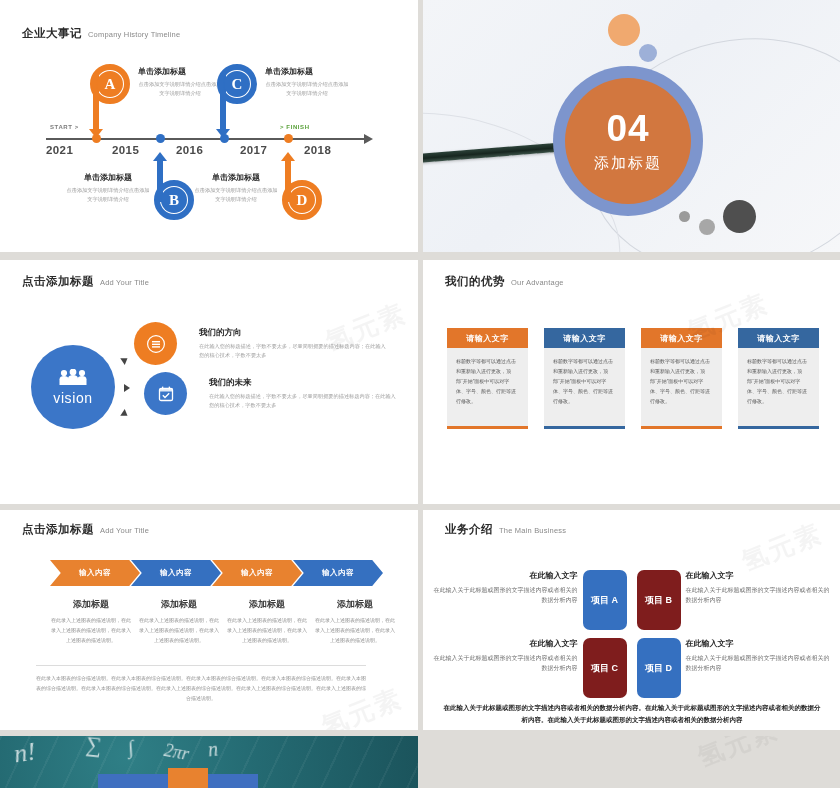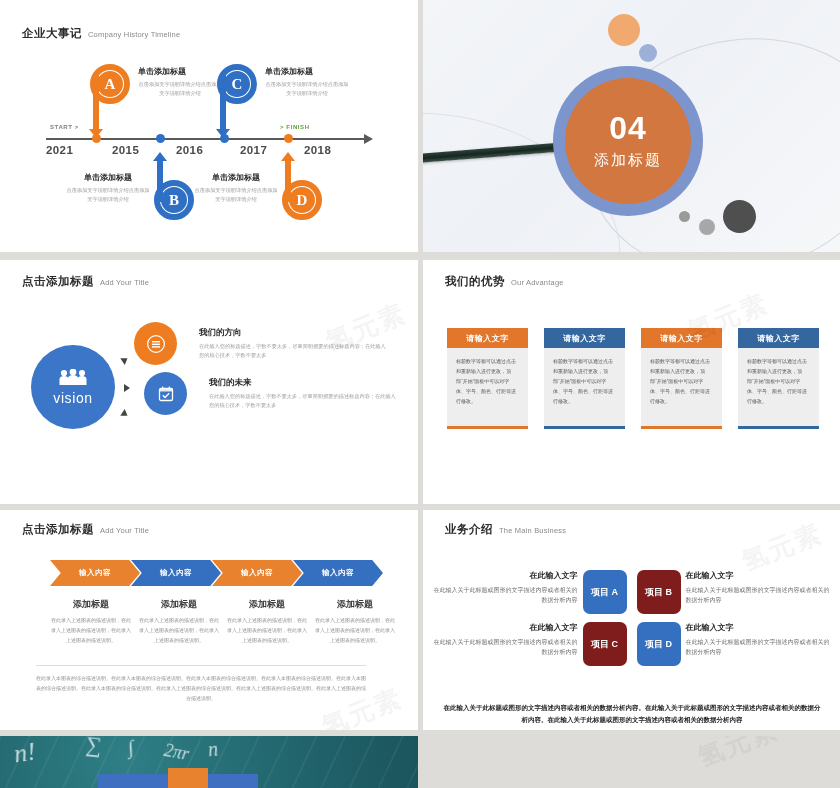--- a/index.html
+++ b/index.html
@@ -75,21 +75,21 @@
     border:1px solid #d3d7de;border-radius:50%;transform:rotate(-12deg);}
   #s2 .swoosh2{position:absolute;left:-120px;top:120px;width:320px;height:200px;
     border:1px solid #dde0e6;border-radius:50%;transform:rotate(18deg);}
   .pen{position:absolute;left:-10px;top:145px;width:235px;height:9px;
     background:linear-gradient(180deg,#2c4239,#17261f 55%,#3c5248);transform:rotate(-4.5deg);
     box-shadow:0 1px 3px rgba(0,0,0,.25);}
   .bigcircle{position:absolute;left:130px;top:66px;width:150px;height:150px;border-radius:50%;
     background:#7d95cd;display:flex;align-items:center;justify-content:center;}
   .bigcircle .core{width:126px;height:126px;border-radius:50%;background:#d2773f;
     display:flex;flex-direction:column;align-items:center;justify-content:center;color:#fff;}
-  .bigcircle .num{font-size:32px;font-weight:bold;letter-spacing:1px;line-height:1;}
+  .bigcircle .num{font-size:37px;font-weight:bold;letter-spacing:1px;line-height:1;}
   .bigcircle .lbl{font-size:15px;margin-top:7px;letter-spacing:2px;}
   .bub{position:absolute;border-radius:50%;}
   .bub.o1{left:185px;top:14px;width:32px;height:32px;background:#f0a96f;}
   .bub.b1{left:216px;top:44px;width:18px;height:18px;background:#9db0d8;}
   .bub.d1{left:300px;top:200px;width:33px;height:33px;background:#4f4f4f;}
   .bub.d2{left:276px;top:219px;width:16px;height:16px;background:#a7a7a7;}
   .bub.d3{left:256px;top:211px;width:11px;height:11px;background:#9a9a9a;}
 
   
   #s3 .head{left:22px;top:14px;}
@@ -137,21 +137,21 @@
 
   
   #s6 .head{left:22px;top:12px;}
   .biz{position:absolute;left:0;top:60px;width:100%;}
   .biz-row{display:flex;align-items:flex-start;justify-content:center;margin-bottom:8px;}
   .biz-txt{width:145px;}
   .biz-txt .t{font-size:8px;font-weight:bold;color:#2b2b2b;margin-bottom:4px;}
   .biz-txt .d{font-size:6px;line-height:1.7;color:#6e6e6e;}
   .biz-txt.r{text-align:right;}
   .biz-txt.l{text-align:left;}
-  .box{width:44px;height:44px;border-radius:7px;display:flex;align-items:center;justify-content:center;
+  .box{width:44px;height:60px;border-radius:7px;display:flex;align-items:center;justify-content:center;
     color:#fff;font-size:9px;font-weight:bold;margin:0 5px;}
   .box.b{background:#3570c0;}
   .box.o{background:#7f1d1d;}
   .biz-foot{position:absolute;left:18px;top:192px;width:382px;font-size:6.5px;line-height:1.85;
     color:#1f1f1f;font-weight:bold;text-align:center;}
 
   
   #s7{background:#3a3f45;}
   .board{position:absolute;inset:0;background:
     radial-gradient(circle at 30% 40%,#2f7f86 0%,#246a72 45%,#1b545c 100%);}

